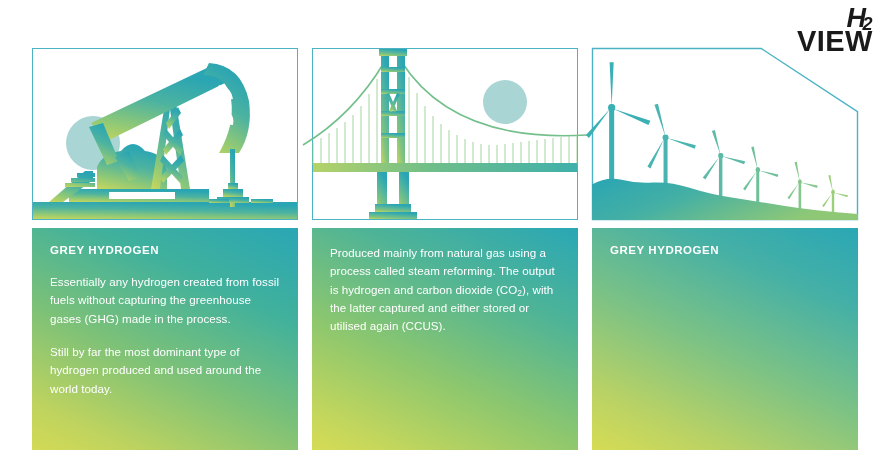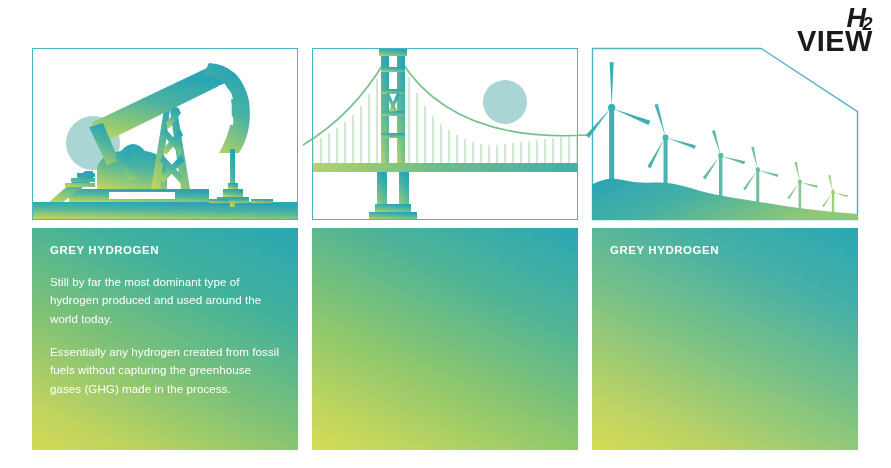--- a/index.html
+++ b/index.html
@@ -180,22 +180,22 @@
           <path d="M218 150 h22 v4 h-22 z"></path>
 
           <rect x="176" y="150" width="20" height="4"></rect>
         </g>
 
         <rect x="76" y="143" width="66" height="7" fill="#ffffff"></rect>
       </svg>
     </div>
     <div class="textpanel panel-grey">
       <h2 class="panel-title">GREY HYDROGEN</h2>
+      <p class="panel-para">Essentially any hydrogen created from fossil fuels without capturing the greenhouse gases (GHG) made in the process.</p>
       <p class="panel-para">Still by far the most dominant type of hydrogen produced and used around the world today.</p>
-      <p class="panel-para">Essentially any hydrogen created from fossil fuels without capturing the greenhouse gases (GHG) made in the process.</p>
     </div>
   </div>
 
   <div class="column">
     <div class="imgbox">
       <svg viewBox="0 0 264 170" preserveAspectRatio="none">
         <defs>
           <linearGradient id="gBlue" x1="0" y1="1" x2="0.4" y2="0">
             <stop offset="0%" stop-color="#c5d65e"></stop>
             <stop offset="30%" stop-color="#7fc37f"></stop>
@@ -267,20 +267,21 @@
 
             <path d="M64 123 h10 v38 h-10 z"></path>
             <path d="M86 123 h10 v38 h-10 z"></path>
             <path d="M62 155 h36 v8 h-36 z"></path>
             <path d="M56 163 h48 v7 h-48 z"></path>
           </g>
         </g>
       </svg>
     </div>
     <div class="textpanel panel-blue">
+      <p class="panel-para">Produced mainly from natural gas using a process called steam reforming. The output is hydrogen and carbon dioxide (CO<sub>2</sub>), with the latter captured and either stored or utilised again (CCUS).</p>
     </div>
   </div>
 
   <div class="column">
     <div class="imgbox clipped">
       <svg viewBox="0 0 264 170" preserveAspectRatio="none">
         <defs>
           <linearGradient id="gHill" x1="0" y1="0" x2="1" y2="0.4">
             <stop offset="0%" stop-color="#2aa5b3"></stop>
             <stop offset="45%" stop-color="#45b0a4"></stop>

